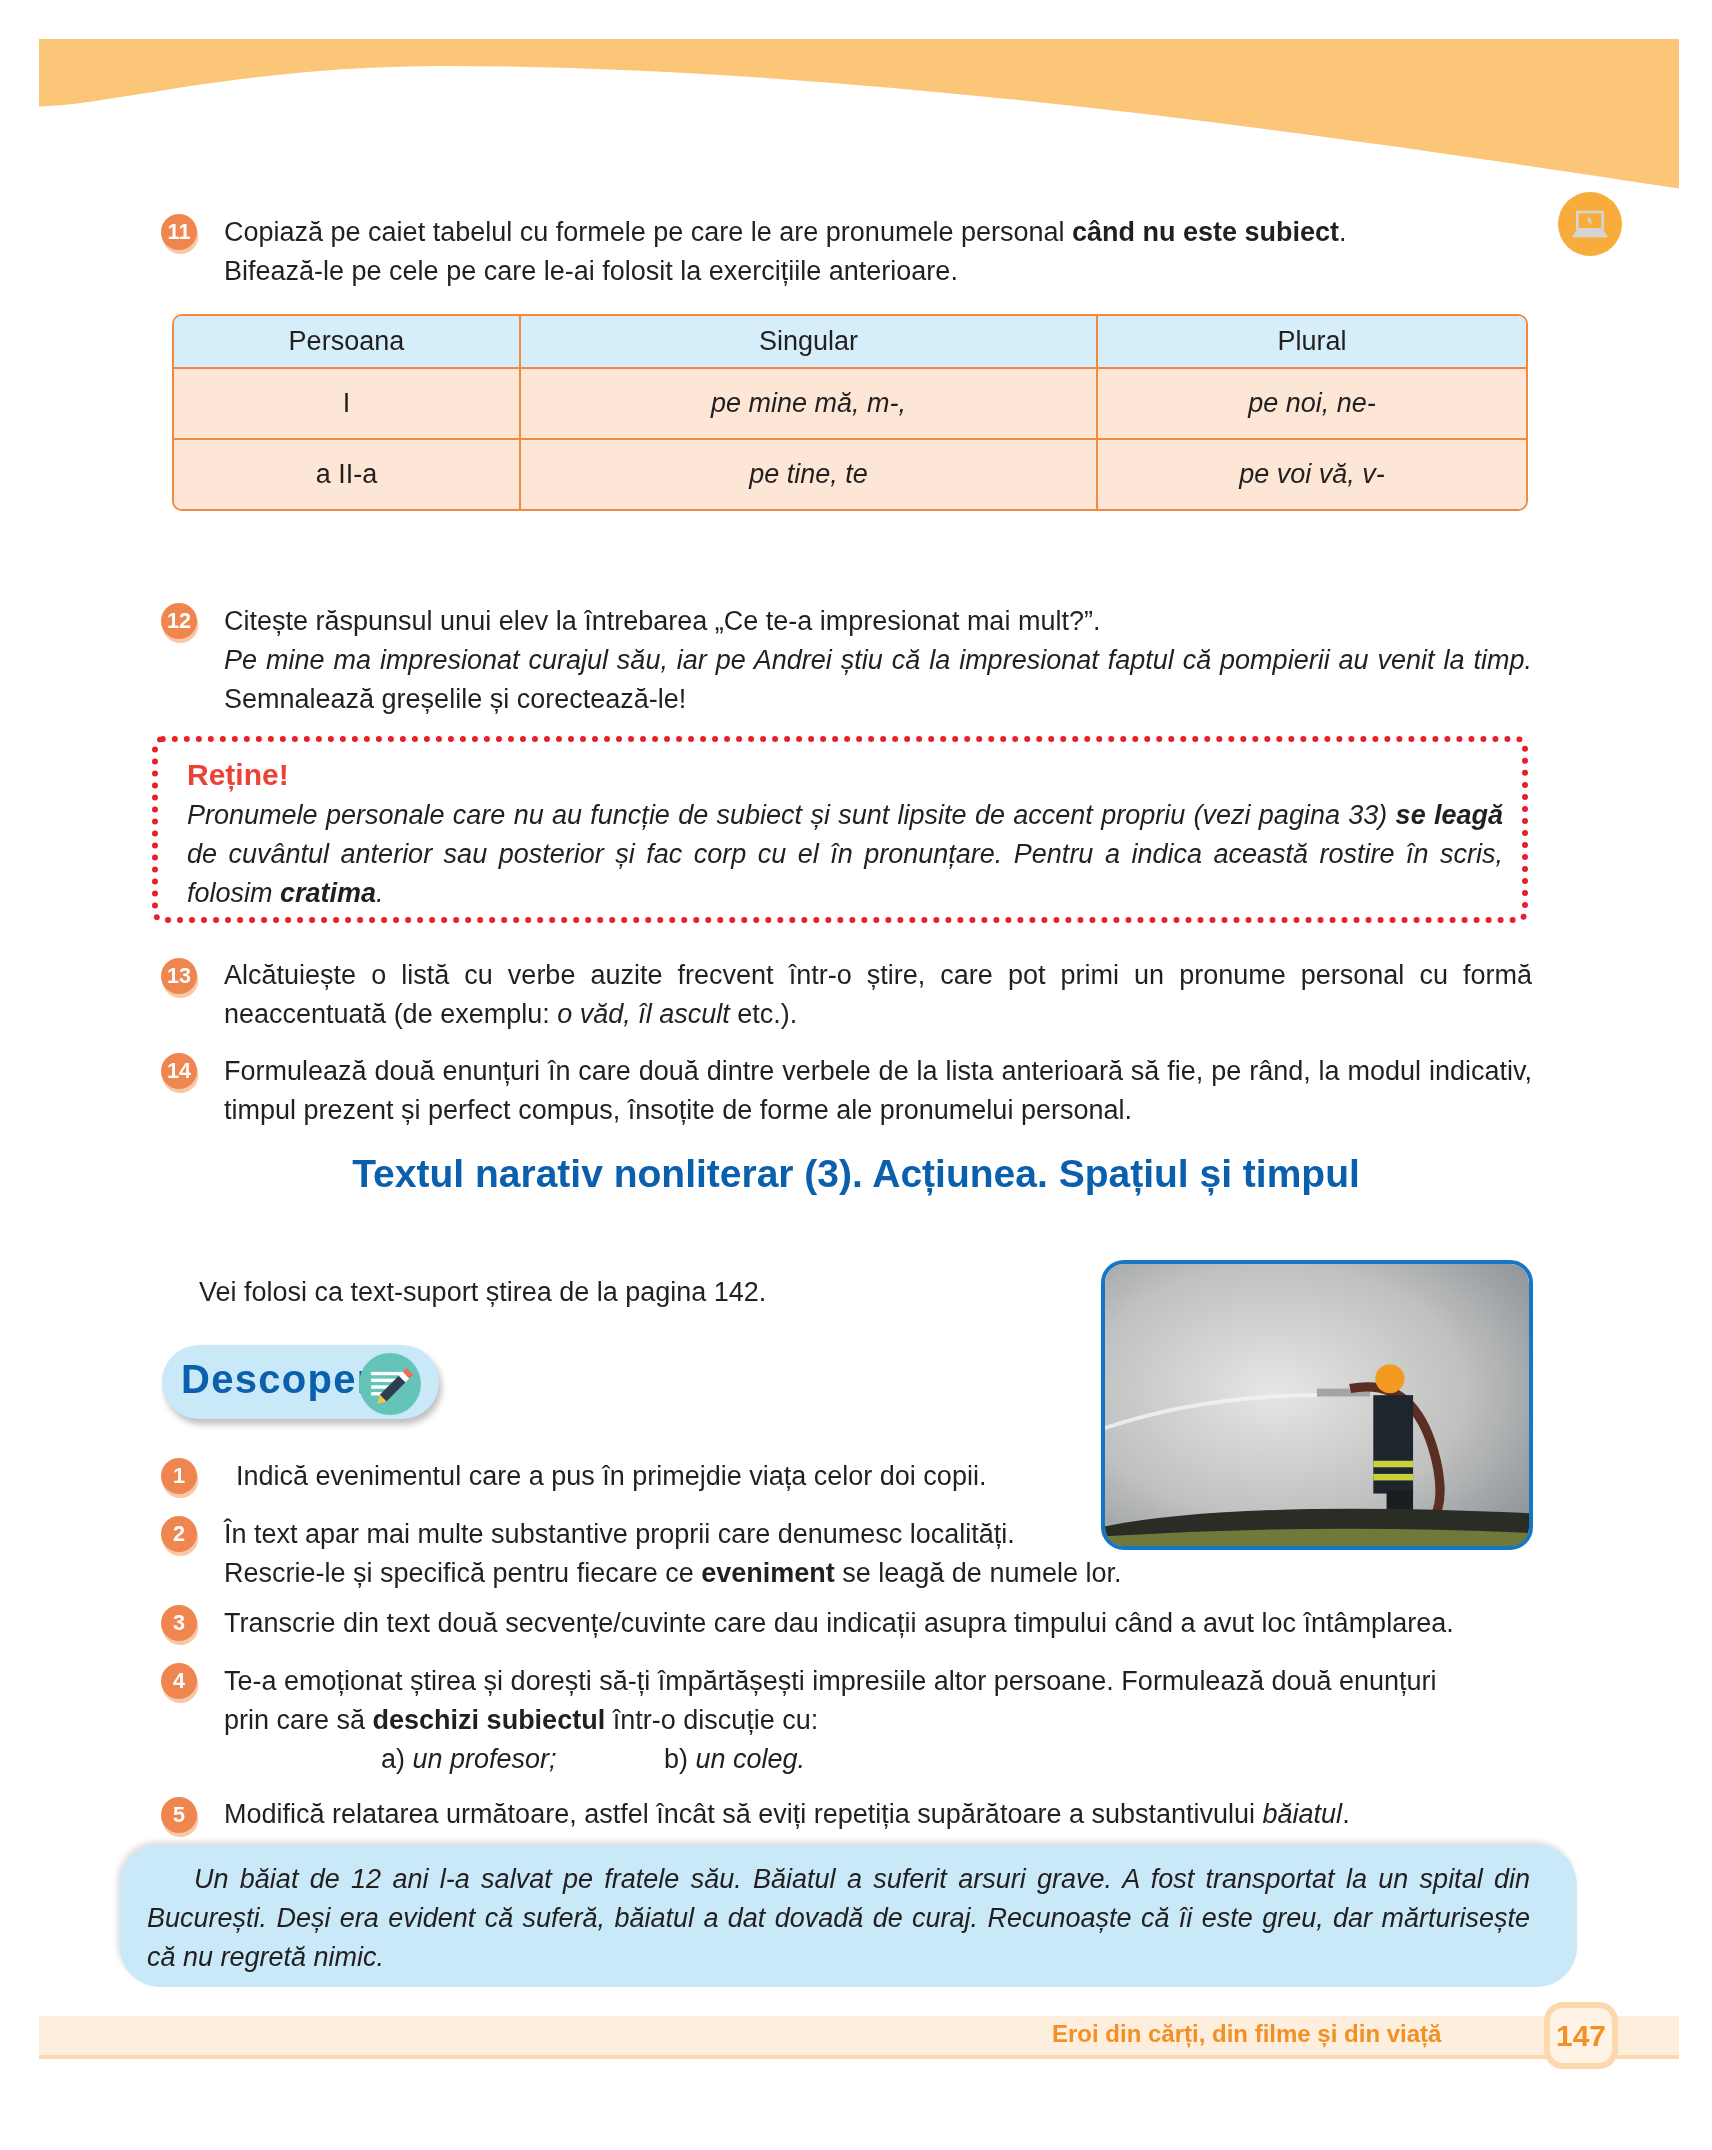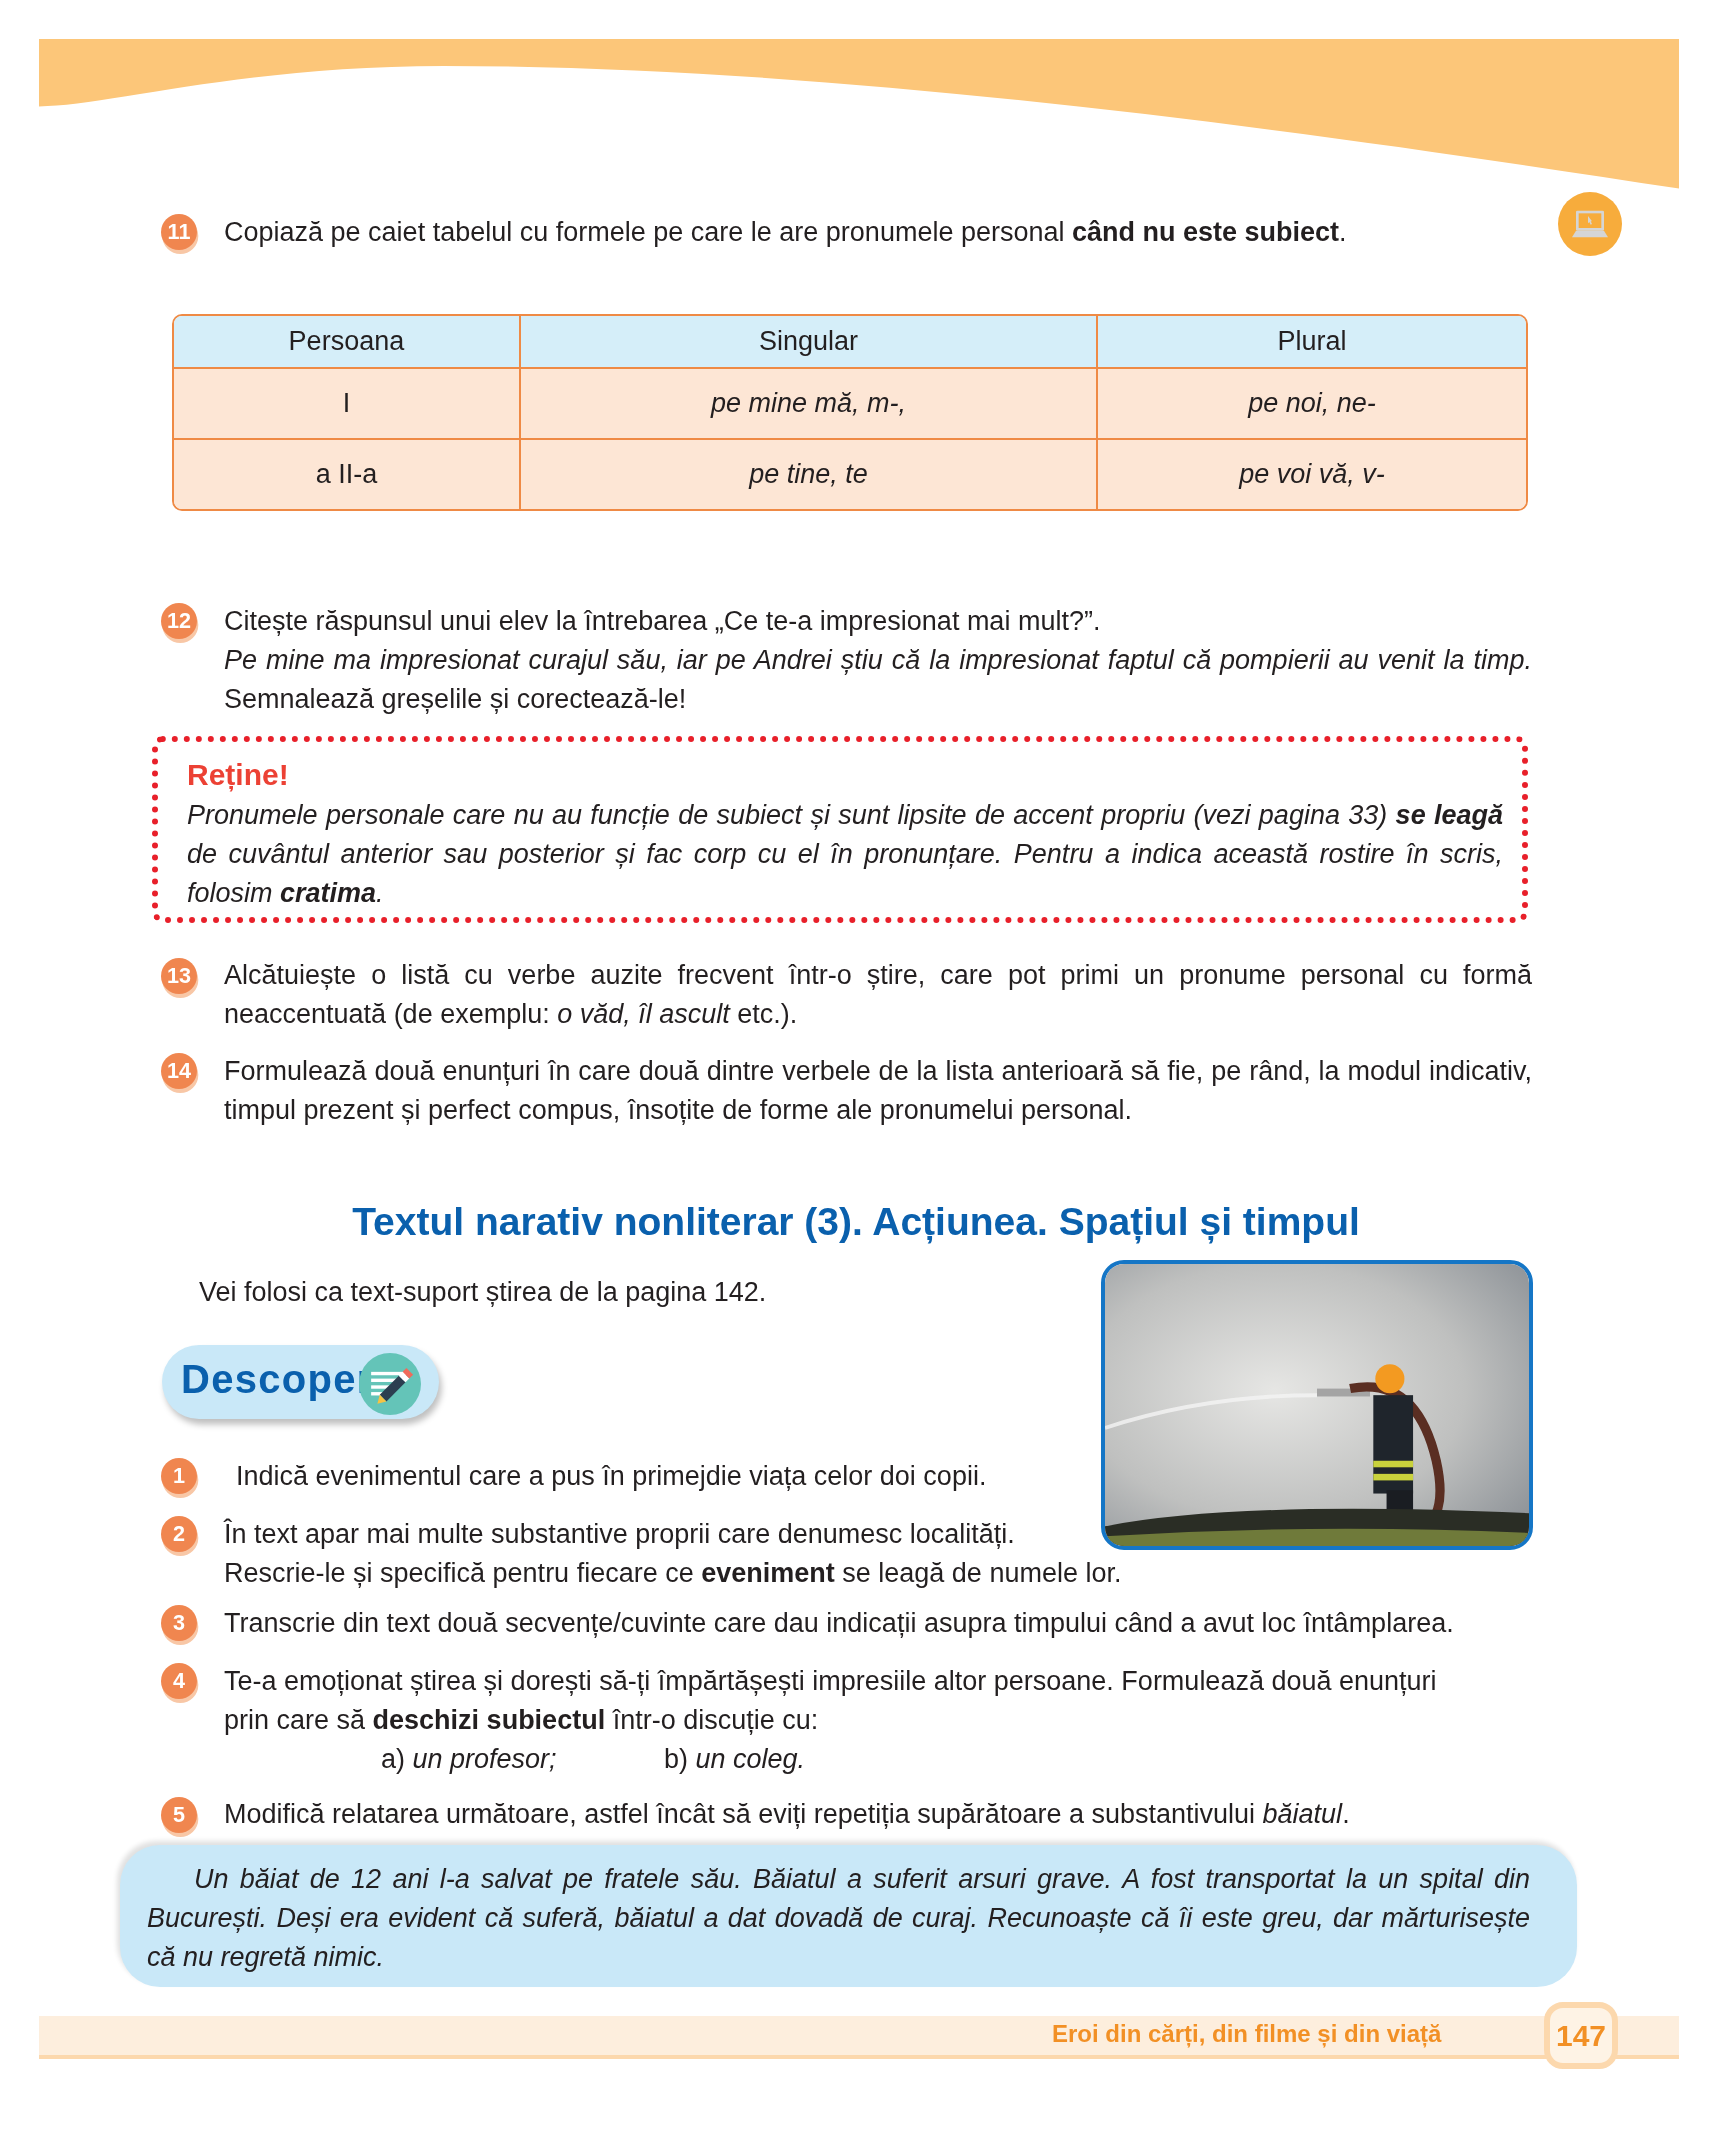--- a/index.html
+++ b/index.html
@@ -22,21 +22,21 @@
                   border-bottom:2.7px solid #ef8a45; }
   table.pron td { background:#fde6d5; height:67px; text-align:center; border-right:2px solid #ef8a45;
                   border-bottom:2.7px solid #ef8a45; }
   table.pron tr th:last-child, table.pron tr td:last-child { border-right:none; }
   table.pron tr:last-child td { border-bottom:none; }
   table.pron td.it { font-style:italic; }
   .retine-box { left:152px; top:736px; width:1376px; height:187px; border:6px dotted #e8202a;
                 border-radius:10.8px; box-sizing:border-box; }
   .retine-title { color:#ec4134; font-weight:bold; font-size:30px; }
   .retine-text { font-style:italic; font-size:27px; line-height:39px; }
-  .section-title { left:0; width:1712px; top:1200px; text-align:center; color:#0a60ad;
+  .section-title { left:0; width:1712px; top:1152px; text-align:center; color:#0a60ad;
                    font-weight:bold; font-size:39px; }
   .descopera { left:162px; top:1345px; width:277px; height:74px; border-radius:37px;
                background:#c9e8f8; box-shadow:2.7px 5.4px 6.7px rgba(0,0,0,0.25); }
   .descopera-label { position:absolute; left:19px; top:12px; color:#0a60ad; font-weight:bold;
                      font-size:40px; letter-spacing:1.3px; }
   .pencil-badge { position:absolute; left:197px; top:8px; width:62px; height:62px; border-radius:50%;
                   background:#64c4b8; }
   .photo { left:1101px; top:1260px; width:432px; height:290px; border:4.7px solid #1576c6;
            border-radius:23px; overflow:hidden; box-sizing:border-box; }
   .quote-box { left:120px; top:1845px; width:1457px; height:142px; background:#c9e8f8;
@@ -64,20 +64,21 @@
     <path d="M28,12 l6,8 l-2,0 l2,4 l-2,1 l-2,-4 l-2,2 z" fill="#d5d5d5"></path>
     <path d="M4,44 L10,34 H52 L58,44 Z" fill="#d5d5d5"></path>
   </svg>
 </div>
 
 <div class="abs num" style="left:161px;top:214px;">
     <span>11</span>
   </div>
 <div class="abs txt" style="left:224px;top:213px;width:1315px;">
   <span>Copiază pe caiet tabelul cu formele pe care le are pronumele personal </span><b>când nu este subiect</b><span>.</span><br>
+  <span>Bifează-le pe cele pe care le-ai folosit la exercițiile anterioare.</span>
 </div>
 
 <table class="pron">
   <thead>
     <tr>
       <th>Persoana</th>
       <th>Singular</th>
       <th>Plural</th>
     </tr>
   </thead>

